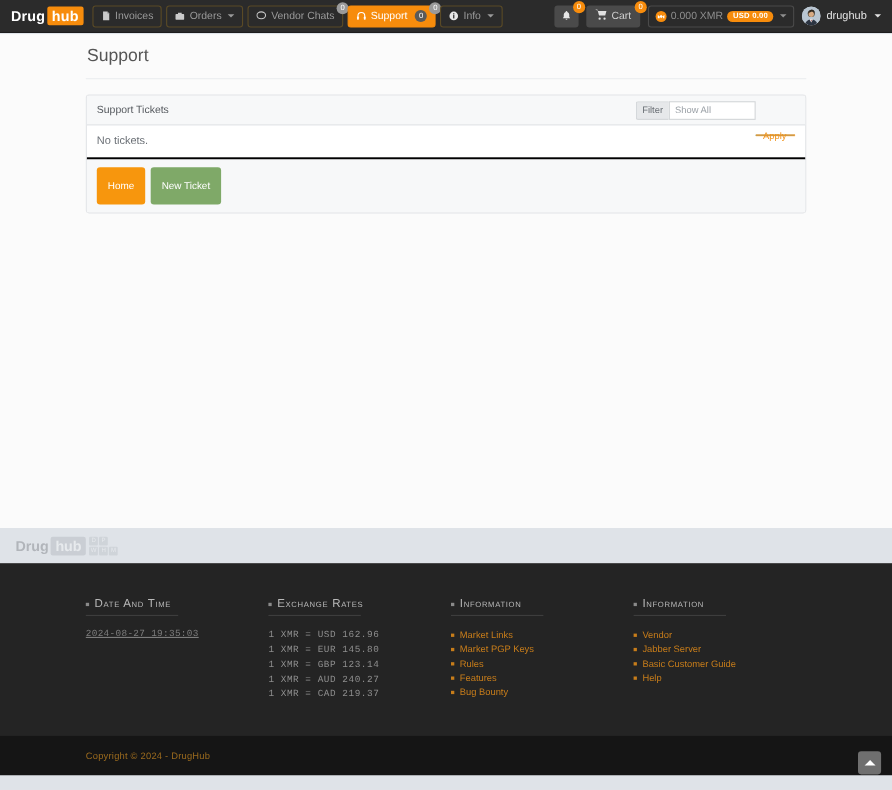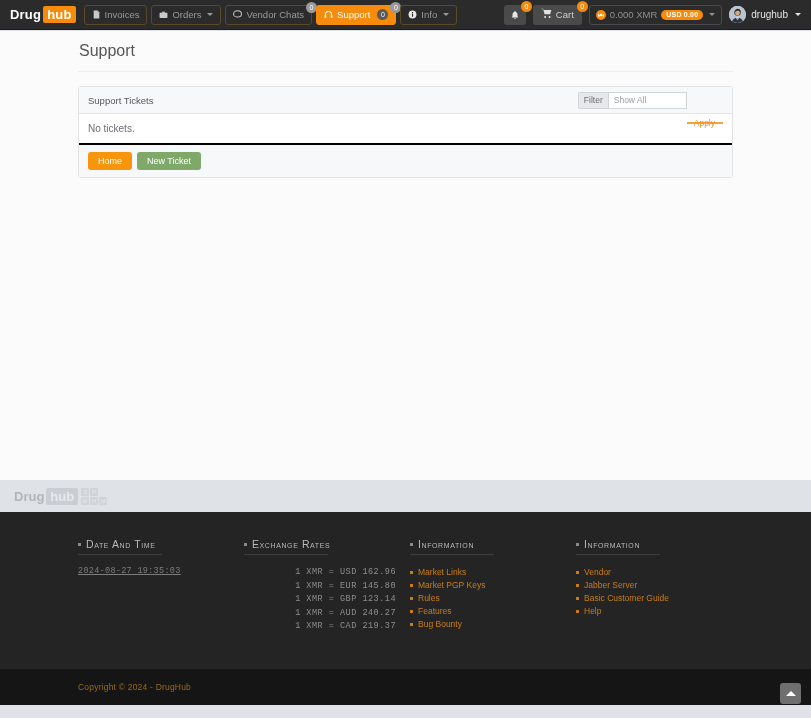--- a/index.html
+++ b/index.html
@@ -150,21 +150,21 @@
   .panel-body {
     padding: 9px; font-size: 10px; color: #6a6f75;
     border-bottom: 2px solid #000000;
   }
   .panel-footer {
     background: #f7f8f9; padding: 7px 9px;
     display: flex; gap: 5px;
   }
   .btn {
     font-size: 9px; color: #ffffff; border: none; border-radius: 3px;
-    padding: 4px 10px; cursor: pointer;
+    padding: 12px 10px; cursor: pointer;
     font-family: "Liberation Sans", sans-serif;
   }
   .btn-home { background: #f7960d; }
   .btn-new  { background: #7fa968; }
 
   
   .footer-logo-bar {
     position: absolute; left: 0; right: 0; bottom: 206px;
     height: 32px; background: #dfe3e8;
     display: flex; align-items: center; padding-left: 14px;
@@ -187,21 +187,21 @@
     width: 8px; height: 8px; background: #c3c8ce; color: #eceef0;
     font-size: 5.5px; line-height: 8px; text-align: center;
     border-radius: 1px; font-family: "Liberation Sans", sans-serif;
   }
 
   .footer {
     position: absolute; left: 0; right: 0; bottom: 37px; top: auto;
     height: 169px; background: #242424;
   }
   .footer-inner {
-    width: 655px; margin: 5px auto; padding-top: 21px;
+    width: 655px; margin: 10px auto; padding-top: 21px;
     display: flex;
   }
   .fcol { flex: 1; padding-right: 14px; }
   .fcol.c1 { width: 166px; flex: none; }
   .fcol.c2 { width: 166px; flex: none; }
   .fcol.c3 { width: 166px; flex: none; }
   .fcol.c4 { width: 157px; flex: none; }
   .fhead {
     font-size: 10.5px; color: #b9b9b9; letter-spacing: .6px;
     font-variant: small-caps; text-transform: capitalize;
@@ -213,21 +213,20 @@
     width: 84px; border-bottom: 1px solid #3d3d3d; margin-bottom: 11px;
   }
   .fdate {
     font-family: "Liberation Mono", monospace;
     font-size: 8.5px; color: #7d7d7d; letter-spacing: .3px; text-decoration: underline;
   }
   .frate {
     font-family: "Liberation Mono", monospace;
     font-size: 8.5px; color: #8e8e8e; letter-spacing: .5px;
     line-height: 13.6px;
-    text-align: right;
   }
   .flink {
     display: flex; align-items: center; gap: 5px;
     font-size: 8.5px; color: #c87d1a; line-height: 13px;
     text-decoration: none; cursor: pointer;
   }
   .flink .sq { width: 3px; height: 3px; background: #c87d1a; display: inline-block; flex: none; }
 
   .copyright-bar {
     position: absolute; left: 0; right: 0; bottom: 13px;

